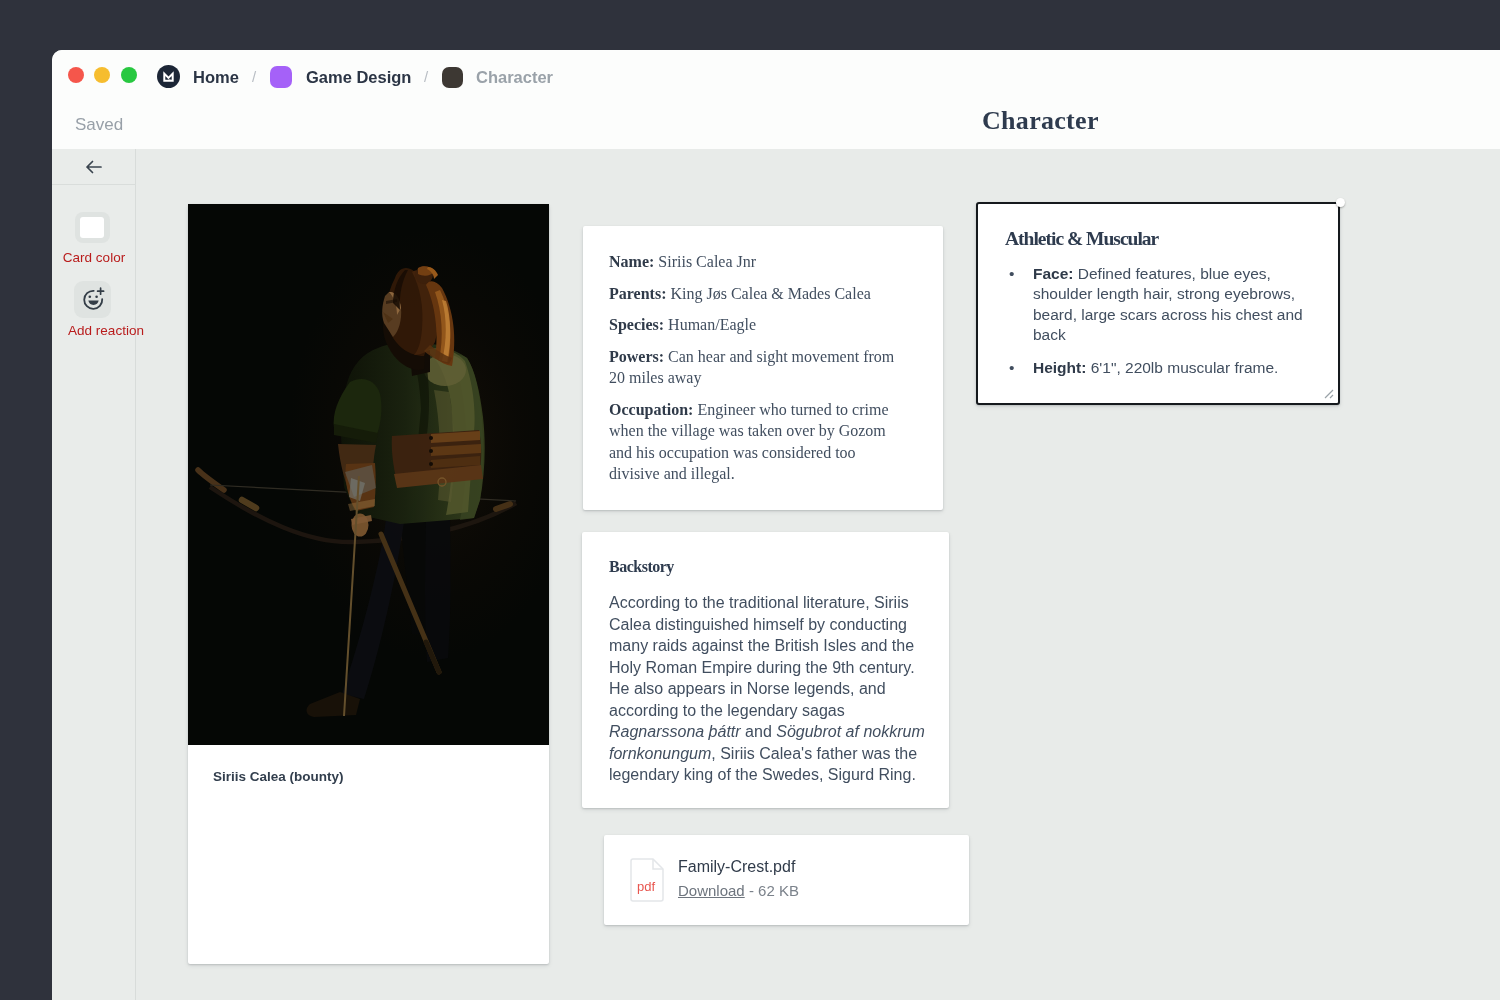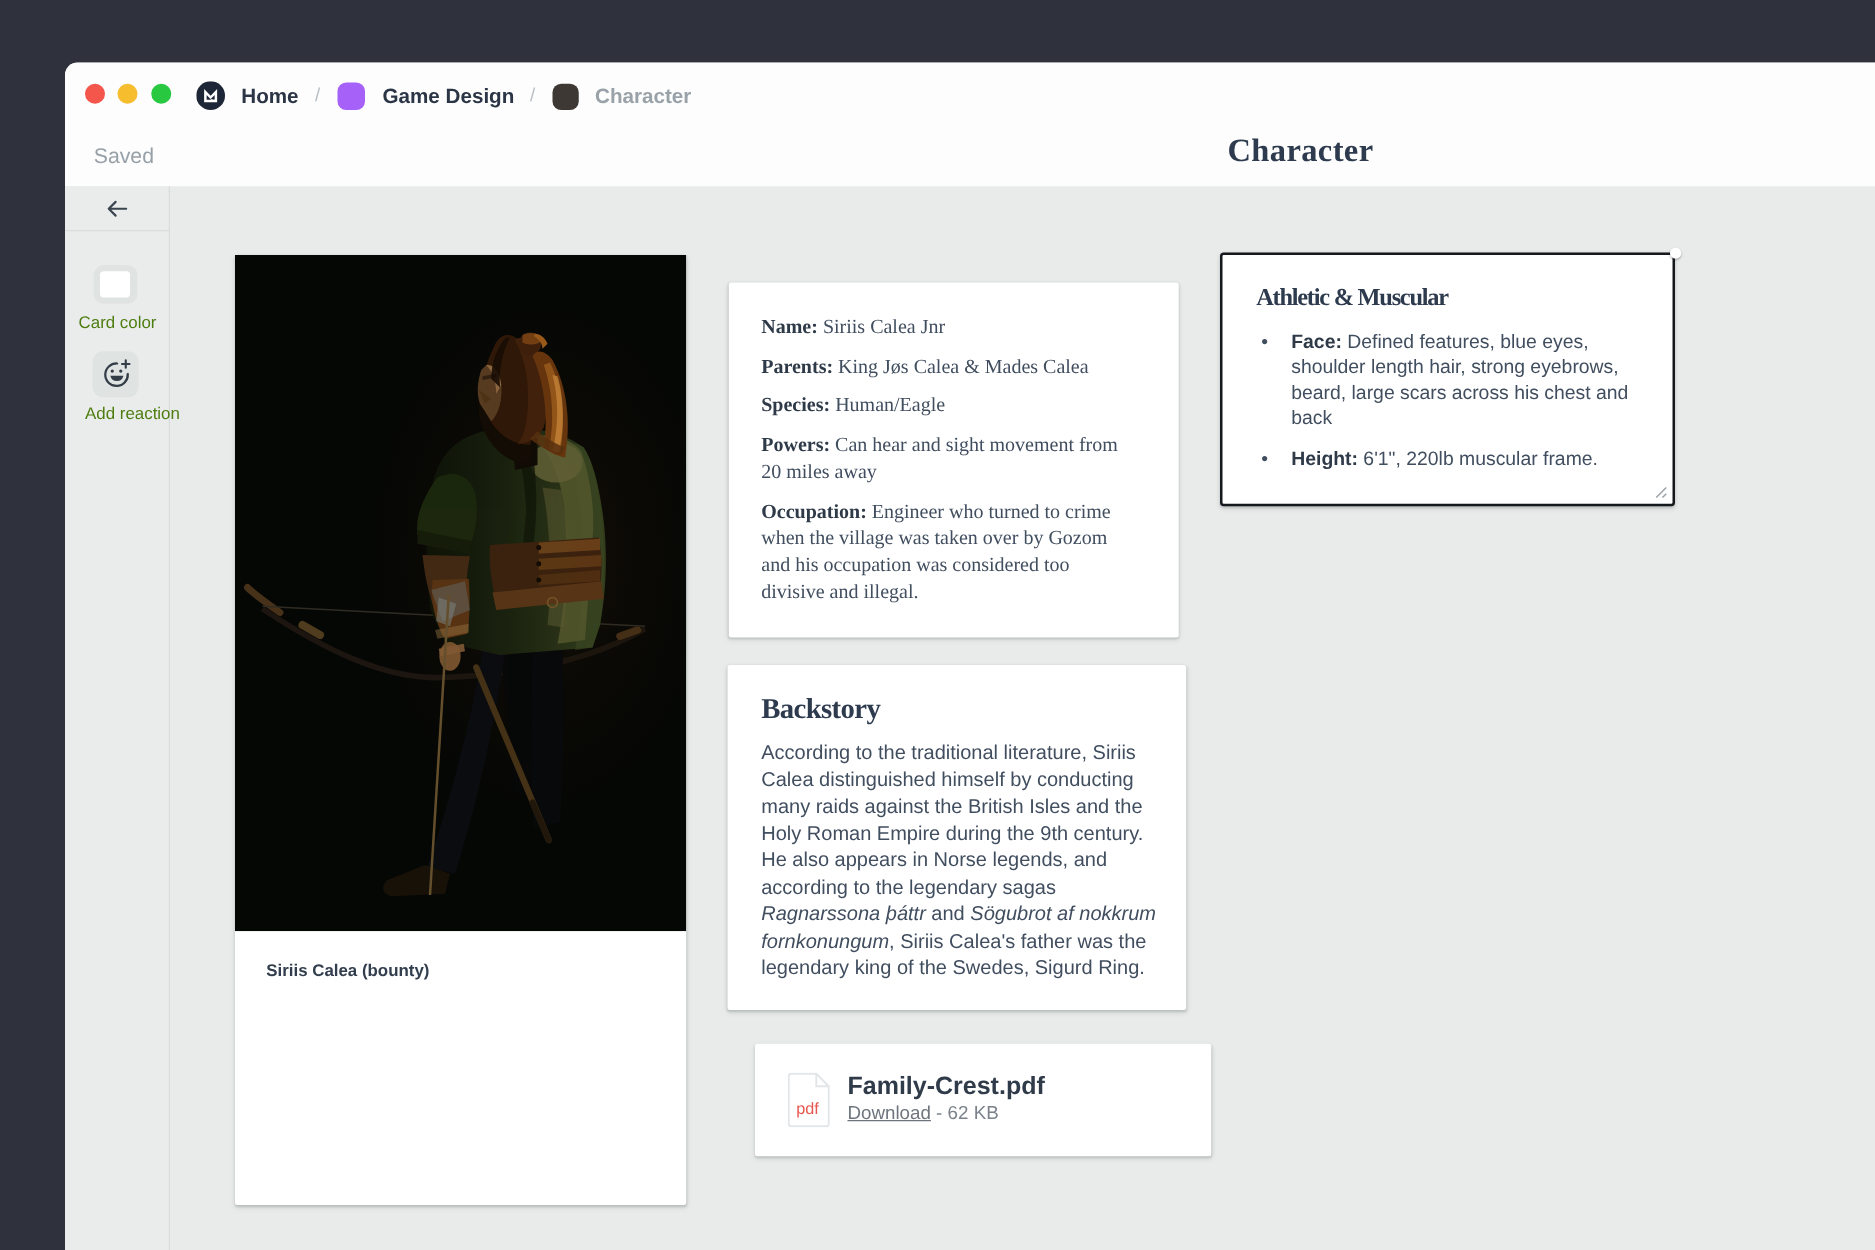--- a/index.html
+++ b/index.html
@@ -9,21 +9,21 @@
   .window { position:absolute; left:52px; top:50px; width:1448px; height:950px;
             background:#e8ebe9; border-top-left-radius:10px; overflow:hidden; }
   .header { position:absolute; left:0; top:0; width:1448px; height:99px; background:#fcfdfc; }
   .abs { position:absolute; }
   .light { width:16px; height:16px; border-radius:50%; top:17px; }
   .crumbtxt { font-size:16.5px; font-weight:700; color:#2b3545; line-height:22px; }
   .crumbslash { font-size:15px; color:#b9bec4; font-weight:400; }
   .sq { width:22px; height:22px; border-radius:7px; top:16px; }
   .sidebar { position:absolute; left:0; top:99px; width:84px; height:851px; background:#e9ecea; border-right:1px solid #d8dcda; }
   .sidebtn { position:absolute; background:#dfe3e1; border-radius:8px; }
-  .sidelabel { position:absolute; font-size:13.5px; color:#4d7c0f; text-align:center; width:84px; left:0; }
+  .sidelabel { position:absolute; font-size:13.5px; color:#b91c1c; text-align:center; width:84px; left:0; }
   .card { position:absolute; background:#ffffff; border-radius:2px;
           box-shadow:0 1px 2px rgba(25,35,45,0.18), 0 2px 5px rgba(25,35,45,0.08); }
   .body16 { font-size:16px; line-height:21.5px; color:#414e5f; }
   .body16 b { color:#2f3a49; }
   .serifh { font-family:"Liberation Serif", serif; font-weight:700; color:#2e3b4e; }
 </style>
 </head>
 <body>
 <div class="page">
   <div class="window">
@@ -173,21 +173,21 @@
 
     <div class="card body16" style="left:531px; top:176px; width:360px; height:284px; padding:25px 0 0 26px; overflow:hidden; white-space:nowrap;font-family:Liberation Serif, serif;">
       <p style="margin:0 0 10px;"><b>Name:</b> Siriis Calea Jnr</p>
       <p style="margin:0 0 10px;"><b>Parents:</b> King Jøs Calea &amp; Mades Calea</p>
       <p style="margin:0 0 10px;"><b>Species:</b> Human/Eagle</p>
       <p style="margin:0 0 10px;"><b>Powers:</b> Can hear and sight movement from<br>20 miles away</p>
       <p style="margin:0;"><b>Occupation:</b> Engineer who turned to crime<br>when the village was taken over by Gozom<br>and his occupation was considered too<br>divisive and illegal.</p>
     </div>
 
     <div class="card" style="left:530px; top:482px; width:367px; height:276px; padding:22px 0 0 27px; overflow:hidden; white-space:nowrap;">
-      <div class="serifh" style="font-size:23px; letter-spacing:-0.5px; line-height:26px;">Backstory</div>
+      <div class="serifh" style="font-size:16px; letter-spacing:-0.5px; line-height:26px;">Backstory</div>
       <div class="body16" style="margin-top:12px;">According to the traditional literature, Siriis<br>Calea distinguished himself by conducting<br>many raids against the British Isles and the<br>Holy Roman Empire during the 9th century.<br>He also appears in Norse legends, and<br>according to the legendary sagas<br><i>Ragnarssona þáttr</i> and <i>Sögubrot af nokkrum</i><br><i>fornkonungum</i>, Siriis Calea's father was the<br>legendary king of the Swedes, Sigurd Ring.</div>
     </div>
 
     <div class="card" style="left:924px; top:152px; width:364px; height:203px; border:2px solid #15191d; border-radius:3px;">
       <div class="serifh" style="position:absolute; left:27px; top:21.5px; font-size:19.5px; letter-spacing:-1px; line-height:26px;">Athletic &amp; Muscular</div>
       <div class="body16" style="position:absolute; left:31px; top:59.5px; font-size:15.5px; line-height:20.5px;">•</div>
       <div class="body16" style="position:absolute; left:55px; top:59.5px; font-size:15.5px; line-height:20.5px; white-space:nowrap;"><b>Face:</b> Defined features, blue eyes,<br>shoulder length hair, strong eyebrows,<br>beard, large scars across his chest and<br>back</div>
       <div class="body16" style="position:absolute; left:31px; top:153.5px; font-size:15.5px; line-height:20.5px;">•</div>
       <div class="body16" style="position:absolute; left:55px; top:153.5px; width:270px; font-size:15.5px; line-height:20.5px;"><b>Height:</b> 6'1", 220lb muscular frame.</div>
       <svg style="position:absolute; right:4px; bottom:4px;" width="12" height="12" viewBox="0 0 12 12">
@@ -195,17 +195,17 @@
       </svg>
     </div>
     <div class="abs" style="left:1283.5px; top:148px; width:9px; height:9px; border-radius:50%; background:#ffffff; box-shadow:0 1px 2px rgba(0,0,0,0.3);"></div>
 
     <div class="card" style="left:552px; top:785px; width:365px; height:90px;">
       <svg style="position:absolute; left:26px; top:23px;" width="34" height="44" viewBox="0 0 34 44">
         <path d="M1 3 a2 2 0 0 1 2 -2 L23 1 L33 11 L33 41 a2 2 0 0 1 -2 2 L3 43 a2 2 0 0 1 -2 -2 Z" fill="#ffffff" stroke="#e3e6e9" stroke-width="1.5"></path>
         <path d="M23 1 L23 11 L33 11" fill="none" stroke="#e3e6e9" stroke-width="1.5"></path>
         <text x="7" y="33" font-family="Liberation Sans, sans-serif" font-size="13" fill="#e8564f">pdf</text>
       </svg>
-      <div class="abs" style="left:74px; top:23px; font-size:20px; font-weight:700; color:#303b4a;">Family-Crest.pdf</div>
+      <div class="abs" style="left:74px; top:23px; font-size:16px; font-weight:400; color:#303b4a;">Family-Crest.pdf</div>
       <div class="abs" style="left:74px; top:47px; font-size:15px; color:#7b828b;"><span style="text-decoration:underline; color:#6e757e;">Download</span> - 62 KB</div>
     </div>
   </div>
 </div>
 
 </body></html>

